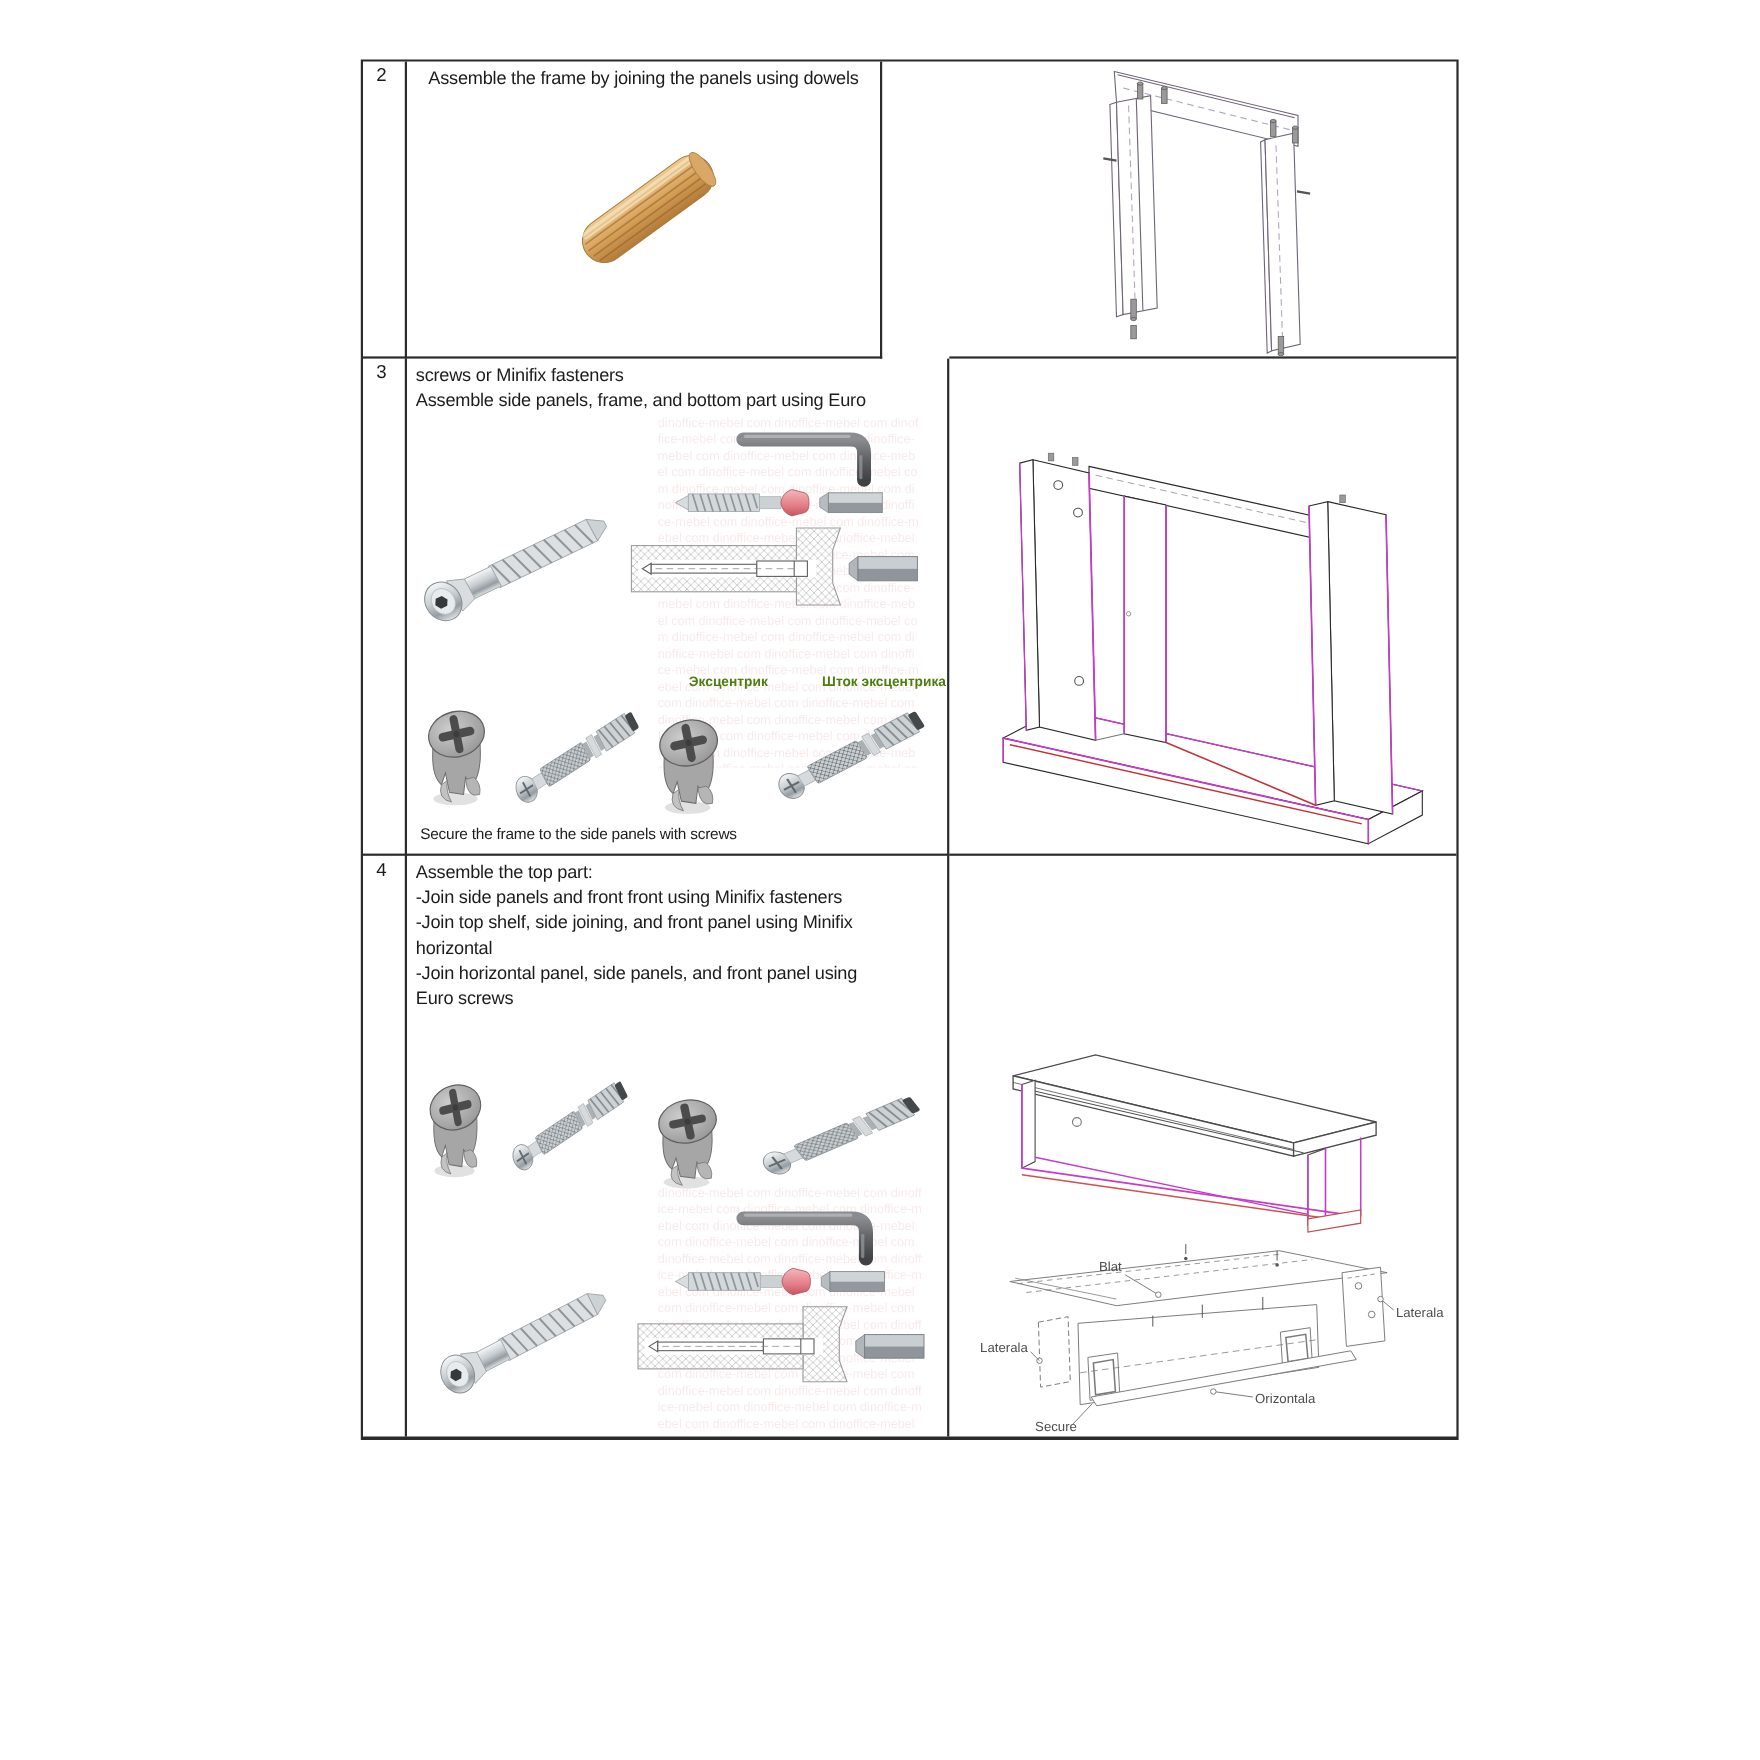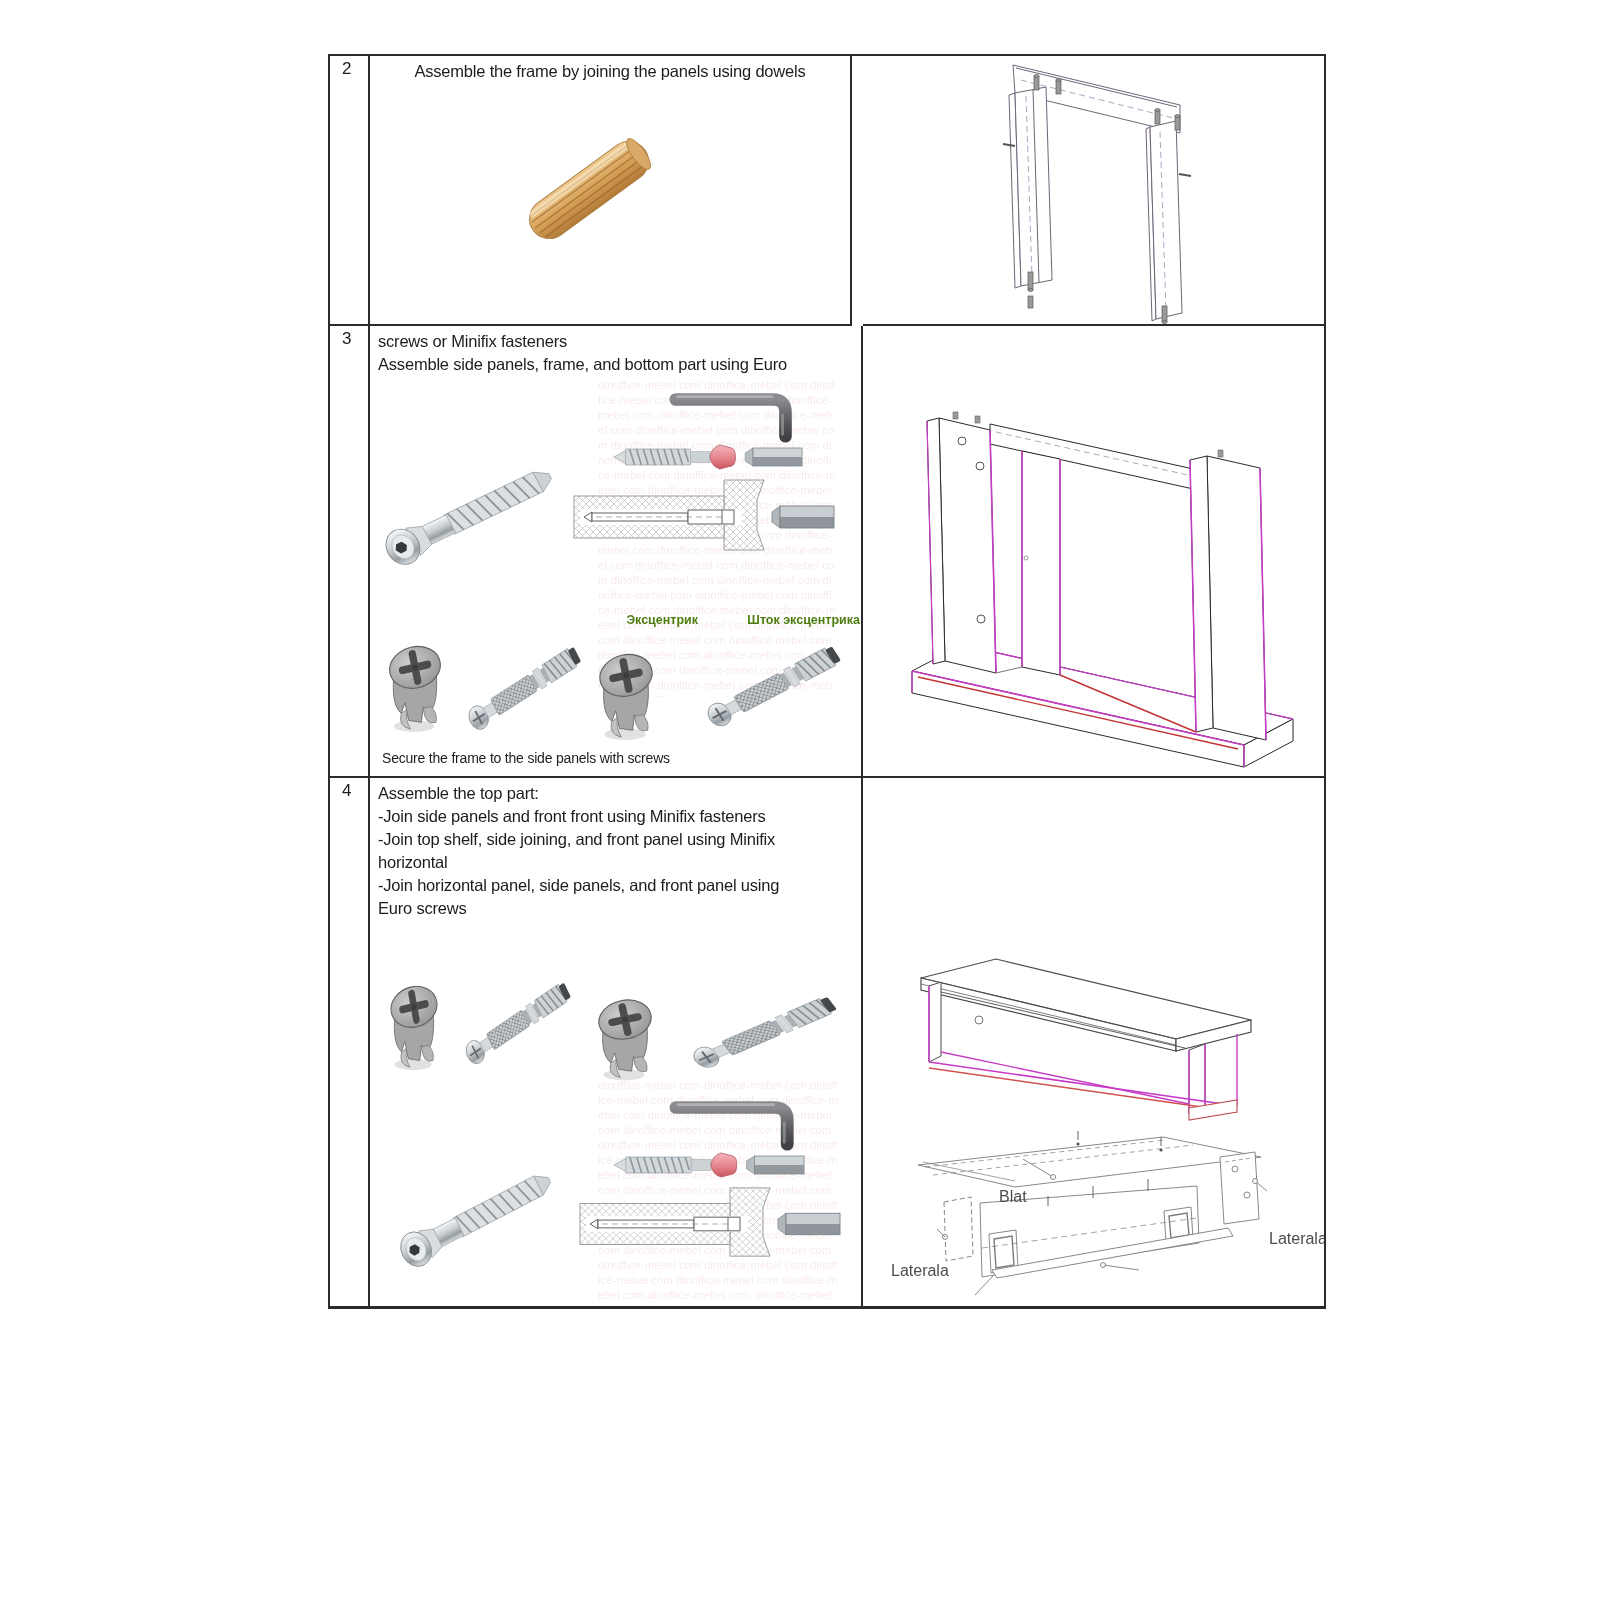--- a/index.html
+++ b/index.html
@@ -9,21 +9,21 @@
         border:2px solid #2b2b2b;border-bottom-width:3px;box-sizing:border-box;}
   .cell{position:absolute;box-sizing:border-box;overflow:hidden;}
   .b-r{border-right:2px solid #2b2b2b;}
   .b-b{border-bottom:2px solid #2b2b2b;}
   .step-num{font-size:17px;padding:3px 0 0 12px;}
   .instr{font-size:16.5px;letter-spacing:-0.2px;line-height:23px;padding:4px 4px 0 8px;}
   .instr .t-line{white-space:nowrap;}
   .centered{text-align:center;padding-left:0;padding-right:0;}
   .abs{position:absolute;}
   .part-label{position:absolute;font-size:12.5px;font-weight:600;color:#4d7c0f;text-align:right;}
-  .diag-label{position:absolute;font-size:16px;color:#4d4d4d;white-space:nowrap;margin-top:44px;}
+  .diag-label{position:absolute;font-size:12px;color:#4d4d4d;white-space:nowrap;}
   .footer-note{position:absolute;font-size:14px;letter-spacing:-0.2px;white-space:nowrap;}
   .watermark{position:absolute;font-size:11.5px;line-height:15px;color:#d9868f;opacity:.17;
         overflow:hidden;word-break:break-all;pointer-events:none;}
   svg{display:block;}
 </style>
 </head>
 <body>
 
 <svg width="0" height="0" style="position:absolute" aria-hidden="true">
   <defs>
@@ -146,21 +146,21 @@
     </symbol>
   </defs>
 </svg>
 
 <div id="page">
   <div id="assembly-table">
 
     <div class="cell b-r b-b" style="left:0;top:0;width:40px;height:270px">
       <div class="step-num">2</div>
     </div>
-    <div class="cell b-r b-b" style="left:40px;top:0;width:482px;height:270px">
+    <div class="cell b-r b-b" style="left:40px;top:0;width:432px;height:270px">
       <div class="instr centered">
         <div class="t-line">Assemble the frame by joining the panels using dowels</div>
       </div>
       <svg class="abs" style="left:138px;top:68px" width="162" height="132" viewBox="0 0 170 140">
           <use href="#sym-dowel" width="100%" height="100%"></use>
         </svg>
     </div>
     <div class="cell b-b" style="left:533px;top:0;width:461px;height:270px">
       <svg class="abs" style="left:0;top:0" width="461" height="268" viewBox="0 0 461 268">
         <g stroke="#6f6478" stroke-width="1" fill="#ffffff">

